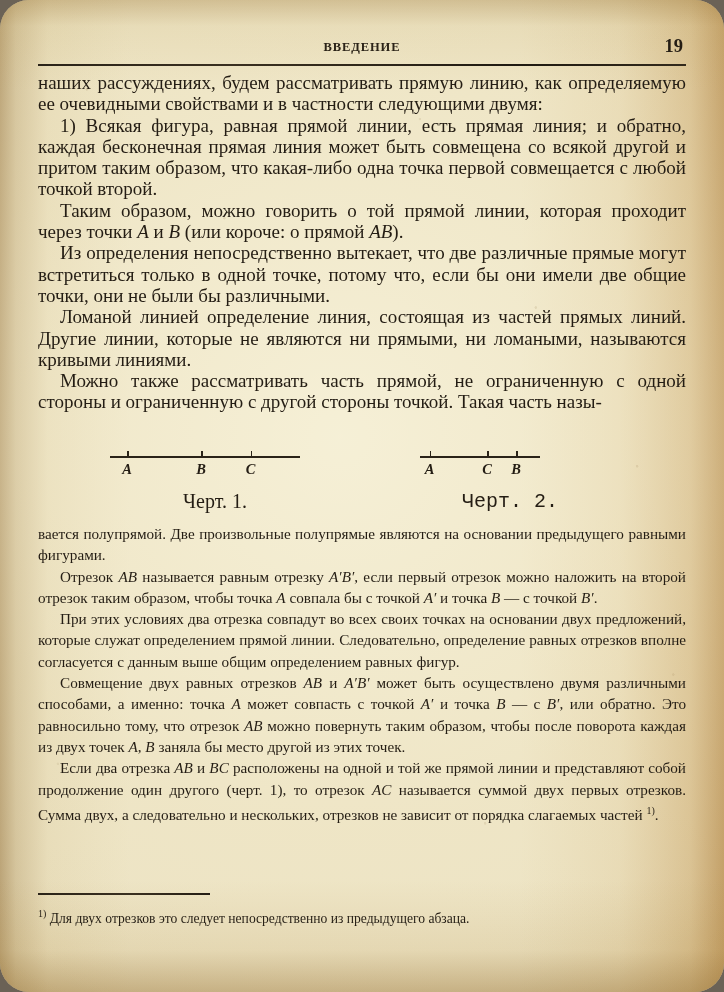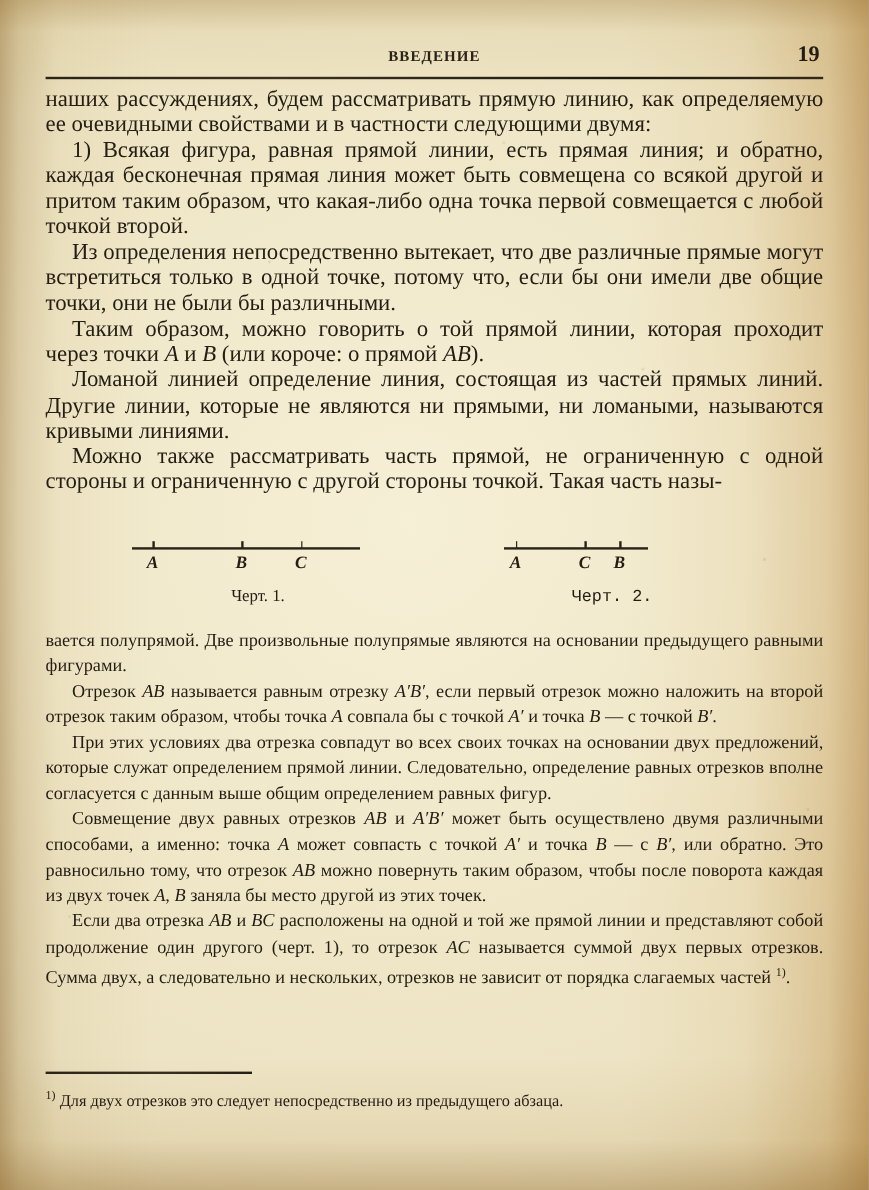--- a/index.html
+++ b/index.html
@@ -12,20 +12,21 @@
     font-family: "Liberation Serif", "DejaVu Serif", serif;
   }
 
   #page {
     position: relative;
     width: 724px;
     height: 992px;
     overflow: hidden;
     background: #ece3c4;
     color: #241d14;
+    border-radius: 29px;
   }
 
   
   #paper-tint-edges,
   #paper-tint-corners,
   #paper-tint-vignette {
     position: absolute;
     inset: 0;
     pointer-events: none;
   }
@@ -200,21 +201,21 @@
     font-weight: 600;
     color: #241d14;
     transform: translateX(-50%);
   }
   .fig-caption {
     position: absolute;
     top: 44px;
     left: 0;
     width: 100%;
     text-align: center;
-    font-size: 14px;
+    font-size: 20px;
     color: #241d14;
   }
   #figure-1 .fig-caption { padding-right: 46px; }
   #figure-2 .fig-caption { padding-right: 8px; font-family: Liberation Mono, monospace; }
 
   
   #body-text-lower {
     position: absolute;
     left: 38px;
     top: 523px;
@@ -274,22 +275,22 @@
       <div id="header-inner">
         <div id="running-head">ВВЕДЕНИЕ</div>
         <div id="page-number">19</div>
       </div>
     </div>
     <div id="header-rule"></div>
 
     <div id="body-text">
         <p class="noindent"><span>наших рассуждениях, будем рассматривать прямую линию, как определяемую ее очевидными свойствами и в частности следующими двумя:</span></p>
         <p><span class="it">1) Всякая фигура, равная прямой линии, есть прямая линия;</span><span> и обратно, </span><span class="it">каждая бесконечная прямая линия может быть совмещена со всякой другой и притом таким образом, что какая-либо одна точка первой совмещается с любой точкой второй.</span></p>
+        <p><span>Таким образом, можно говорить о </span><span class="it">той</span><span> прямой линии, которая проходит через точки </span><span class="mathvar">A</span><span> и </span><span class="mathvar">B</span><span> (или короче: о прямой </span><span class="mathvar">AB</span><span>).</span></p>
         <p><span>Из определения непосредственно вытекает, что </span><span class="it">две различные прямые могут встретиться только в одной точке</span><span>, потому что, если бы они имели две общие точки, они не были бы различными.</span></p>
-        <p><span>Таким образом, можно говорить о </span><span class="it">той</span><span> прямой линии, которая проходит через точки </span><span class="mathvar">A</span><span> и </span><span class="mathvar">B</span><span> (или короче: о прямой </span><span class="mathvar">AB</span><span>).</span></p>
         <p><span class="it">Ломаной линией</span><span> определение линия, состоящая из частей прямых линий. Другие линии, которые не являются ни прямыми, ни ломаными, называются </span><span class="it">кривыми линиями</span><span>.</span></p>
         <p><span>Можно также рассматривать часть прямой, не ограниченную с одной стороны и ограниченную с другой стороны точкой. Такая часть назы-</span></p>
       </div>
 
     <div id="figures">
       <div class="figure" id="figure-1">
         <div class="fig-diagram">
           <div class="fig-line"></div>
         <div class="fig-tick" style="left: 17.1px;"></div>
             <div class="fig-point-label" style="left: 17.1px;">A</div>

